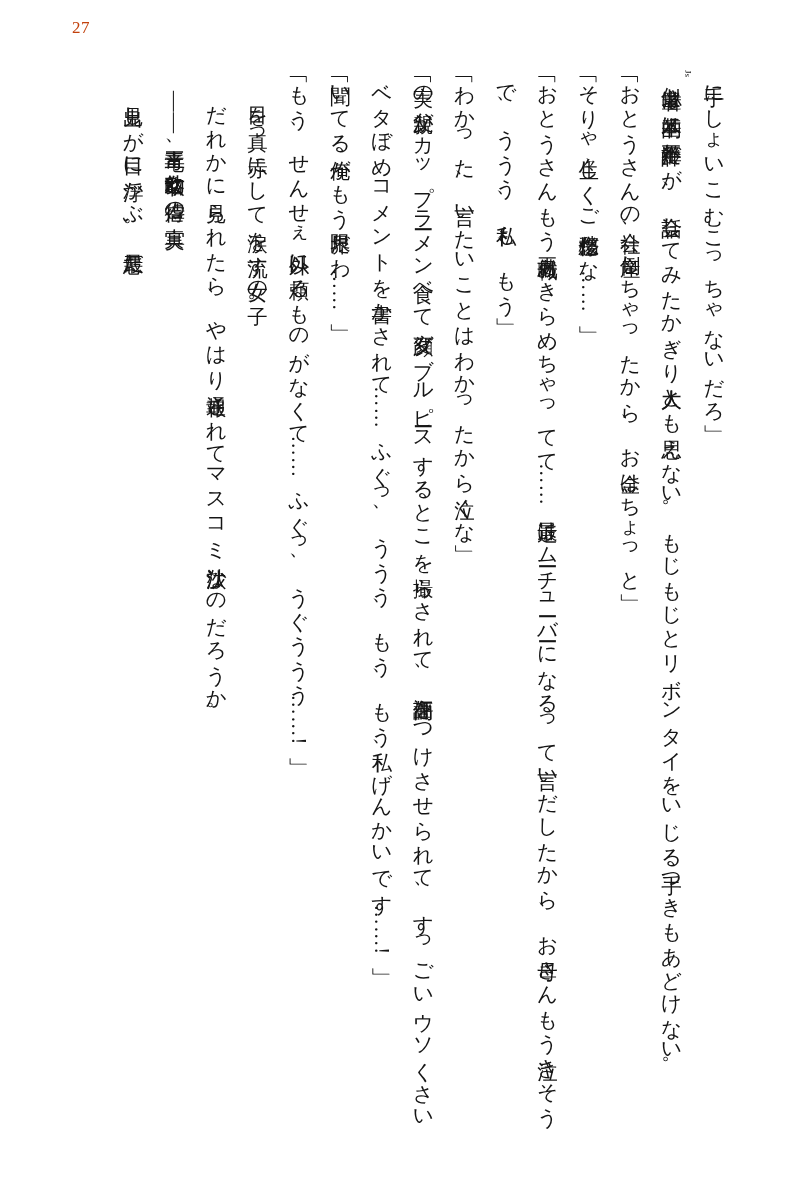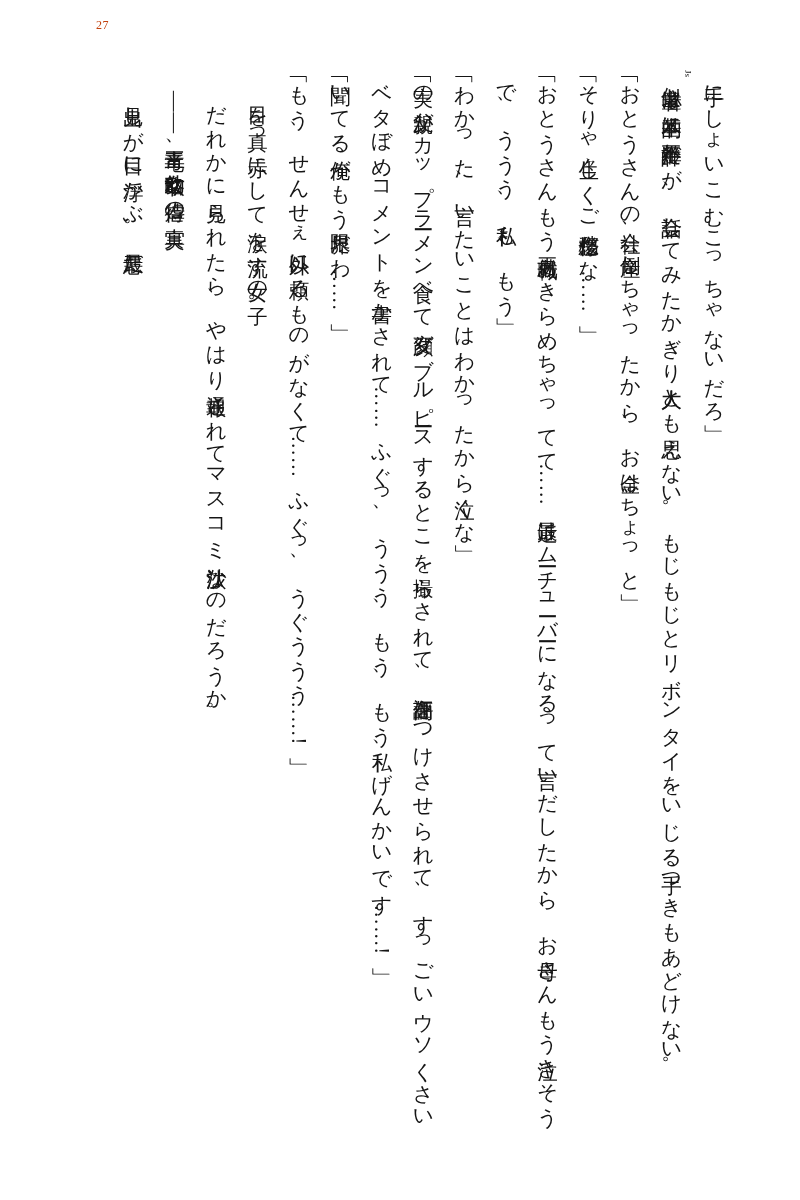--- a/index.html
+++ b/index.html
@@ -15,22 +15,22 @@
     position: relative;
     width: 800px;
     height: 1200px;
     background: #ffffff;
     overflow: hidden;
   }
   
   #page-number {
     position: absolute;
     top: 18px;
-    left: 96px;
-    font-size: 12px;
+    left: 72px;
+    font-size: 17px;
     letter-spacing: 0.5px;
     color: #c2410c;
   }
   
   #vtext {
     position: absolute;
     top: 70px;
     right: 66px;
     height: 1060px;
     width: 660px;

